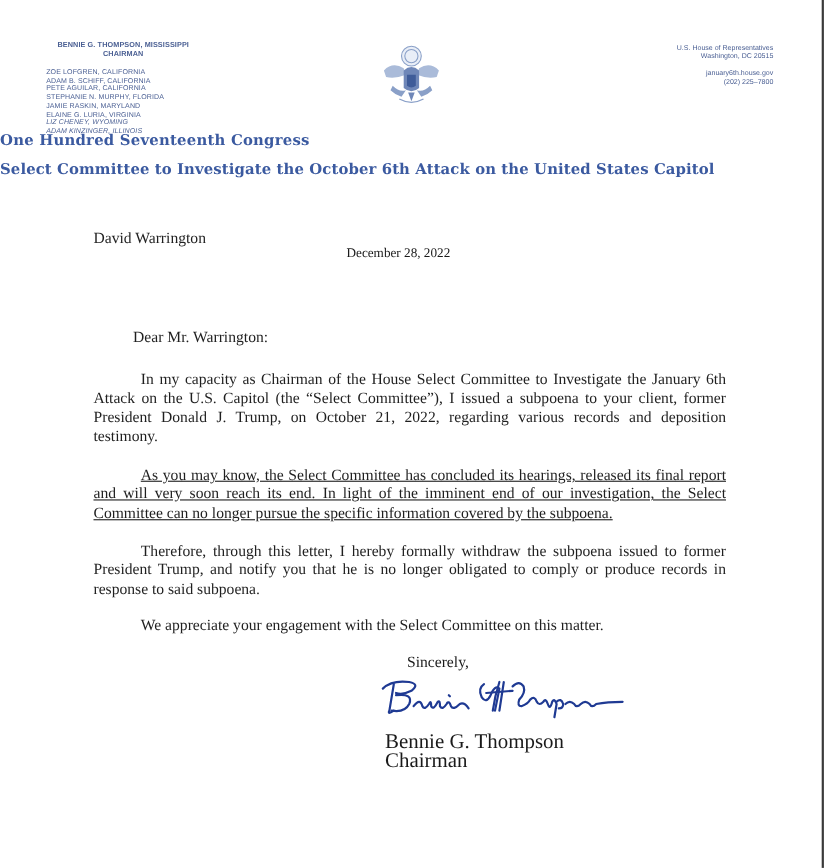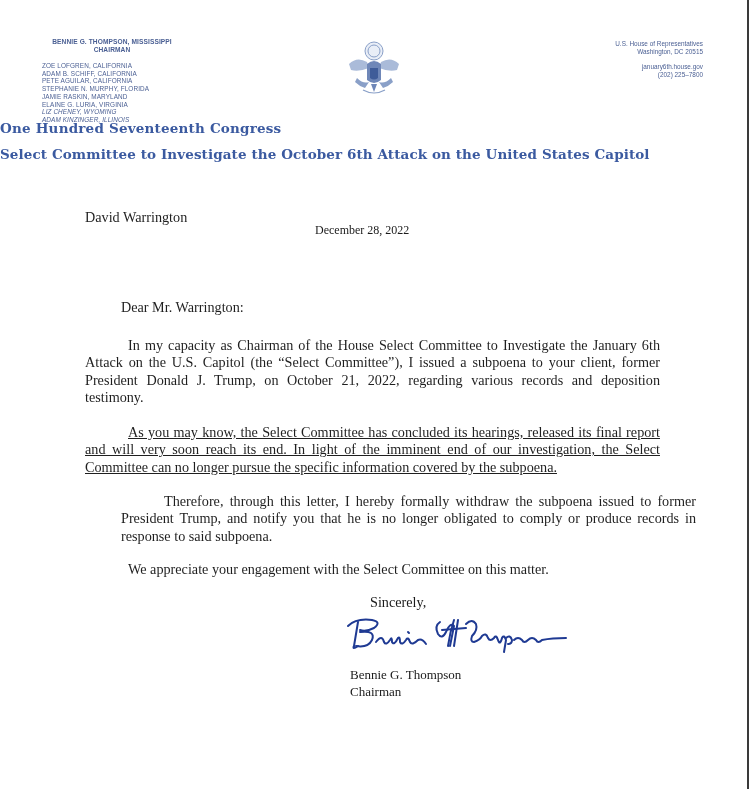--- a/index.html
+++ b/index.html
@@ -20,25 +20,25 @@
   .congress.line1 { top: 120px; font-size: 13.5px; letter-spacing: 0.2px; }
   .congress.line2 { top: 146px; font-size: 13.5px; letter-spacing: 0.1px; }
   .body-text { position: absolute; left: 85px; width: 575px; font-size: 14.2px; line-height: 17.4px; color: #1f1f1f; }
   .date { position: absolute; left: 315px; top: 188px; font-size: 12px; margin-top: 35px; }
   .recipient { top: 209px; }
   .salutation { top: 299px; margin-left: 36px; }
   .para { text-align: justify; }
   .para .indent { display: inline-block; width: 43px; }
   .p1 { top: 337px; }
   .p2 { top: 424px; text-decoration: underline; }
-  .p3 { top: 493px; margin-left: 36px; }
+  .p3 { top: 493px; }
   .p4 { top: 561px; }
   .closing { position: absolute; left: 350px; top: 594px; font-size: 14.2px; margin-left: 20px; }
   .signature { position: absolute; left: 342px; top: 612px; width: 228px; height: 46px; }
-  .signer { position: absolute; left: 350px; top: 666px; font-size: 13px; line-height: 17.4px; }
+  .signer { position: absolute; left: 350px; top: 666px; font-size: 19px; line-height: 17.4px; }
 </style>
 </head>
 <body>
 
 <div class="right-edge"></div>
 
 <div class="members">
   <div class="chair-line">BENNIE G. THOMPSON, MISSISSIPPI</div>
   <div class="chair-line">CHAIRMAN</div>
   <div class="member-list">

